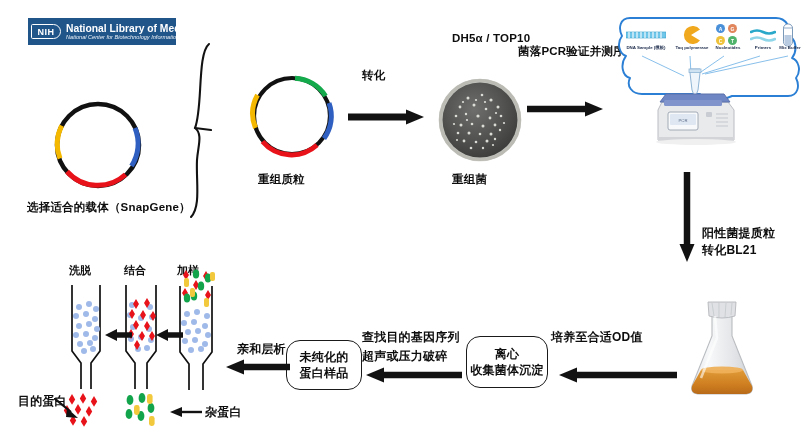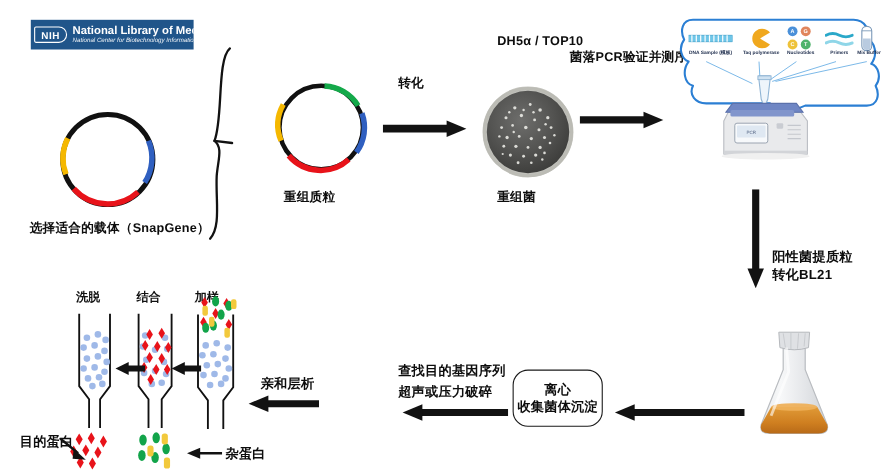--- a/index.html
+++ b/index.html
@@ -371,20 +371,21 @@
           <path d="M 31 2.5 L 31 18"></path>
           <path d="M 38 3 L 37 17"></path>
           <path d="M 44 3 L 43 15"></path>
       </g>
 
       <path d="M 27 16 L 29 38 L 13 78" stroke="#ffffff" stroke-width="2.6" fill="none" opacity="0.6"></path>
     </svg>
   </div>
 
   <div class="abs cn-label cn-11" style="left:551px; top:328px; line-height:1.55; text-align:left;">
+    <div>培养至合适OD值</div>
   </div>
   <div class="abs" style="left:555px; top:366px;">
     <svg class="arrow-h" width="122" height="18" viewBox="0 0 122 18">
       <path d="M 122 9 L 20 9" stroke="#121212" stroke-width="6.5"></path>
       <path d="M 22 1.5 L 4 9 L 22 16.5 Z" fill="#121212"></path>
     </svg>
   </div>
 
   <div class="abs note-box" style="left:466px; top:336px; width:82px; height:52px;">
     <span class="cn-label cn-11">离心</span>
@@ -395,20 +396,24 @@
     <div>查找目的基因序列</div>
     <div>超声或压力破碎</div>
   </div>
   <div class="abs" style="left:362px; top:366px;">
     <svg class="arrow-h" width="100" height="18" viewBox="0 0 100 18">
       <path d="M 100 9 L 20 9" stroke="#121212" stroke-width="6.5"></path>
       <path d="M 22 1.5 L 4 9 L 22 16.5 Z" fill="#121212"></path>
     </svg>
   </div>
 
+  <div class="abs note-box" style="left:286px; top:340px; width:76px; height:50px;">
+    <span class="cn-label cn-11">未纯化的</span>
+    <span class="cn-label cn-11">蛋白样品</span>
+  </div>
 
   <div class="abs cn-label cn-11" style="left:237px; top:341px;">亲和层析</div>
   <div class="abs" style="left:222px; top:358px;">
     <svg class="arrow-h" width="68" height="18" viewBox="0 0 68 18">
       <path d="M 68 9 L 20 9" stroke="#121212" stroke-width="6.5"></path>
       <path d="M 22 1.5 L 4 9 L 22 16.5 Z" fill="#121212"></path>
     </svg>
   </div>
 
   <div class="abs col-title" style="left:69px; top:263px;">洗脱</div>

